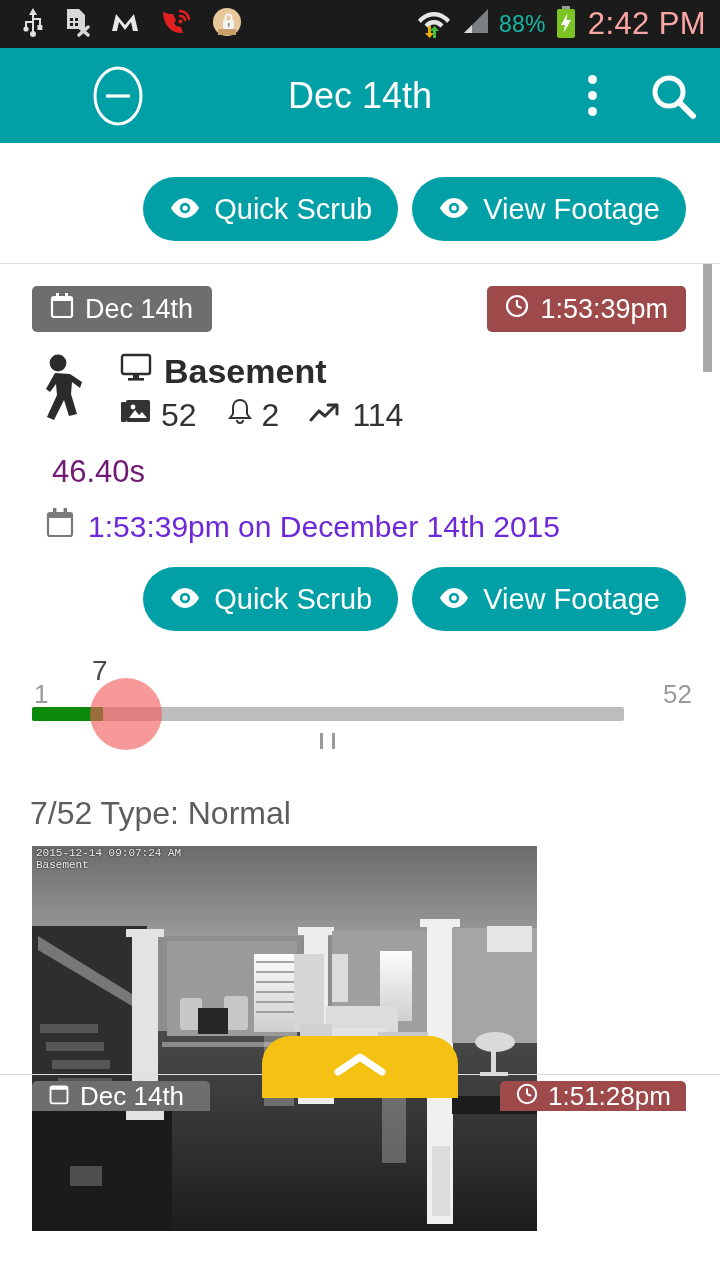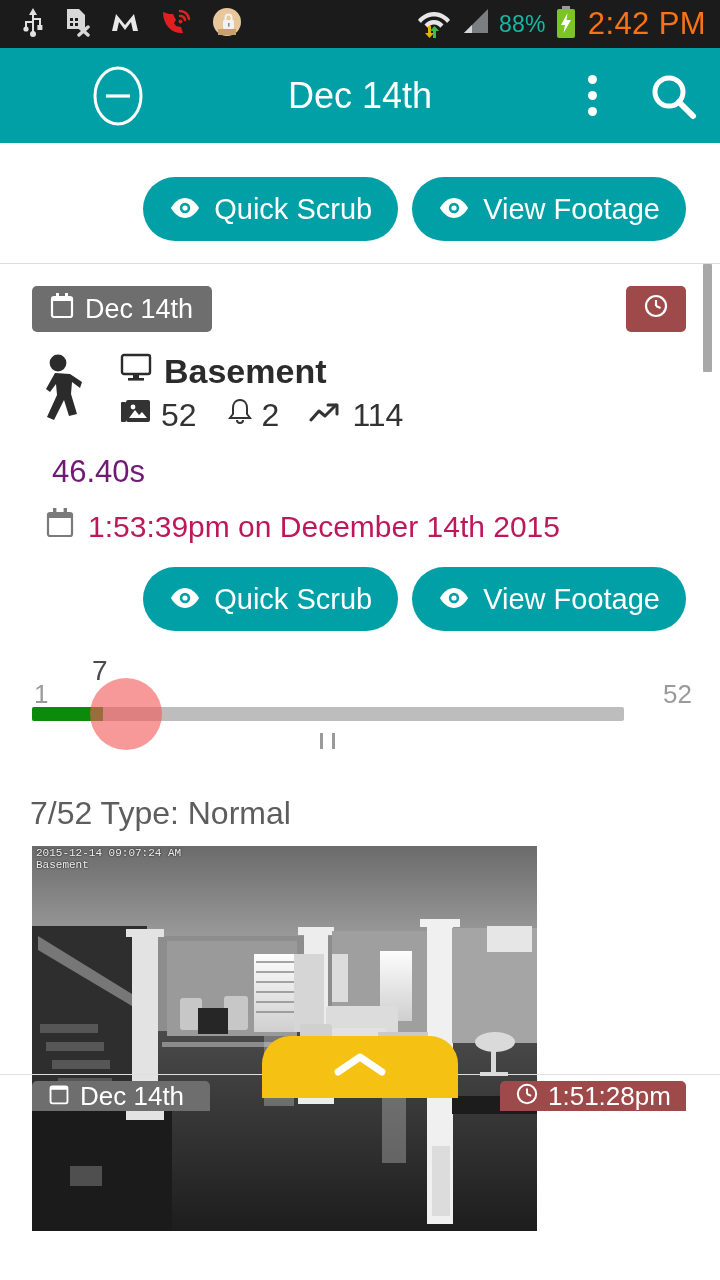--- a/index.html
+++ b/index.html
@@ -13,21 +13,21 @@
 
   
   .statusbar {
     height:48px; background:#1b1b1b; color:#e8e8e8;
     display:flex; align-items:center; padding:0 14px 0 22px;
   }
   .sb-left { display:flex; align-items:center; gap:20px; }
   .sb-right { margin-left:auto; display:flex; align-items:center; gap:9px; }
   .sb-icon { display:block; }
   .sb-battery-pct { font-size:23px; letter-spacing:.2px; color:#14b8a6; }
-  .sb-clock { font-size:31px; color:#f97316; letter-spacing:.4px; margin-left:2px; }
+  .sb-clock { font-size:31px; color:#fca5a5; letter-spacing:.4px; margin-left:2px; }
 
   
   .appbar {
     height:95px; background:#00a0a6;
     display:flex; align-items:center; padding:0 22px;
     position:relative;
   }
   .appbar-title {
     position:absolute; left:0; right:0; text-align:center;
     font-size:36px; color:#fff; font-weight:400; pointer-events:none;
@@ -72,21 +72,21 @@
   .card-head { display:flex; padding:16px 0 0 0; }
   .walker { width:120px; display:flex; justify-content:center; padding-top:6px; }
   .head-text { flex:1; padding-top:4px; }
   .title-line { font-size:34px; color:#2b2b2b; display:flex; align-items:center; gap:12px; }
   .title-strong { font-weight:bold; }
   .title-paren { font-weight:400; }
   .stats-line { display:flex; align-items:center; gap:30px; margin-top:6px; font-size:32px; color:#333; }
   .stat { display:inline-flex; align-items:center; gap:9px; }
 
   .duration { font-size:31px; color:#701a75; padding:14px 0 0 52px; }
-  .meta-line { display:flex; align-items:center; gap:14px; font-size:30px; color:#be185d; padding-left:46px; margin-top:18px; }
+  .meta-line { display:flex; align-items:center; gap:14px; font-size:30px; color:#6d28d9; padding-left:46px; margin-top:18px; }
 
   .card-actions { display:flex; justify-content:flex-end; gap:14px; padding:22px 34px 0 0; }
 
   
   .slider-wrap { position:relative; height:110px; margin-top:28px; }
   .slider-label-min { position:absolute; left:34px; top:20px; font-size:26px; color:#9a9a9a; }
   .slider-label-max { position:absolute; right:28px; top:20px; font-size:26px; color:#9a9a9a; }
   .slider-label-cur { position:absolute; left:92px; top:-4px; font-size:28px; color:#4a4a4a; }
   .slider-track {
     position:absolute; left:32px; right:96px; top:48px; height:14px;
@@ -281,20 +281,21 @@
           <span>Dec 14th</span>
         </div>
         <div class="chip chip-time">
           <span>
             <svg width="24" height="24" viewBox="0 0 24 24">
               <circle cx="12" cy="12" r="10" fill="none" stroke="#fff" stroke-width="2.2"></circle>
               <line x1="12" y1="12" x2="12" y2="6" stroke="#fff" stroke-width="2.2"></line>
               <line x1="12" y1="12" x2="16.5" y2="14" stroke="#fff" stroke-width="2.2"></line>
             </svg>
           </span>
+          <span>1:53:39pm</span>
         </div>
       </div>
 
       <div class="card-head">
         <div class="walker">
           <svg width="60" height="86" viewBox="0 0 60 86">
             <circle cx="28" cy="9" r="8.4" fill="#2b2b2b"></circle>
             <path d="M25 19 l-9 16 4 3 6-8 1 11 -10 22 7 3 10-20 5 16 8-2 -6-20 1-12 8 6 2-6 -12-8 z" fill="#2b2b2b"></path>
           </svg>
         </div>

